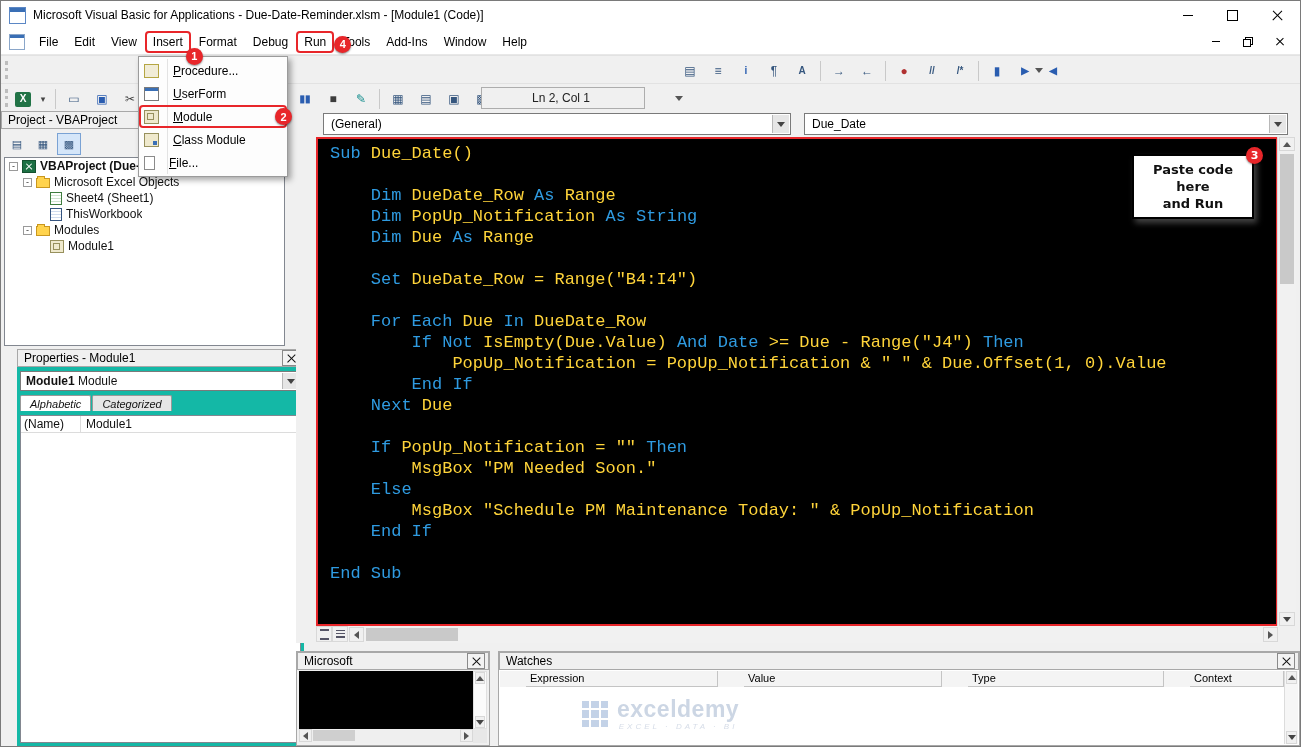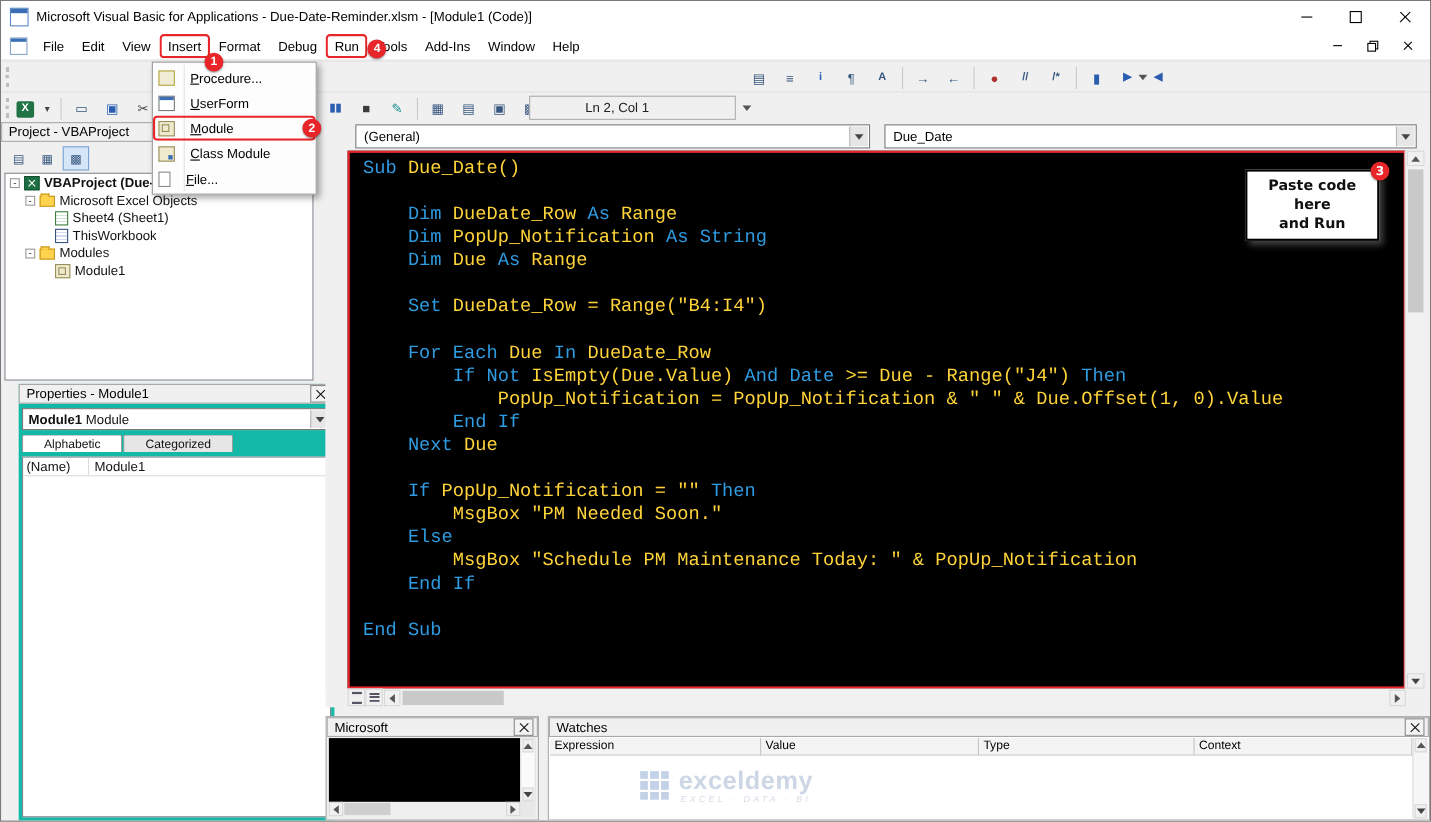--- a/index.html
+++ b/index.html
@@ -51,21 +51,21 @@
   .tb-btn{width:24px;height:24px;margin:0 1px;display:flex;align-items:center;justify-content:center;border:1px solid transparent;border-radius:2px;}
   .tb-btn .glyph{font-size:12px;color:#35567e;line-height:1;}
   .tb-btn.small .glyph{font-size:10px;font-weight:bold;}
   .tb-btn.red .glyph{color:#b03030;} .tb-btn.blue .glyph{color:#2a5db0;}
   .tb-btn.dark .glyph{color:#3c3c3c;} .tb-btn.teal .glyph{color:#0d8a8a;}
   .tb-btn.excel{width:20px;}
   .tb-btn.excel .glyph{background:#217346;color:#fff;font-weight:bold;font-size:10px;width:16px;height:15px;display:flex;align-items:center;justify-content:center;border-radius:2px;}
   .tb-btn.dd{width:12px;} .tb-btn.dd .glyph{font-size:9px;color:#444;}
   .tb-btn.help .glyph{color:#2a5db0;font-weight:bold;font-size:13px;}
   .tb-sep{width:1px;height:20px;background:#c9c9c9;margin:0 4px;}
-  .pos-box{position:absolute;left:480px;top:3px;width:188px;height:22px;box-sizing:border-box;border:1px solid #adadad;background:#f0f0f0;line-height:20px;padding-left:50px;font-size:12px;color:#222;}
+  .pos-box{position:absolute;left:480px;top:3px;width:164px;height:22px;box-sizing:border-box;border:1px solid #adadad;background:#f0f0f0;line-height:20px;padding-left:50px;font-size:12px;color:#222;}
   .tb-chevron{position:absolute;width:0;height:0;border-left:4px solid transparent;border-right:4px solid transparent;border-top:5px solid #555;}
   .tb-chevron.c1{left:1034px;top:12px;} .tb-chevron.c2{left:674px;top:12px;}
   
   .insert-menu{position:absolute;left:137px;top:55px;width:148px;background:#fdfdfd;border:1px solid #9b9b9b;
                box-shadow:3px 3px 6px rgba(0,0,0,.35);z-index:100;padding:2px 0;}
   .insert-menu::before{content:"";position:absolute;left:28px;top:2px;bottom:2px;width:1px;background:#e3e3e3;}
   .im-row{position:relative;height:23px;display:flex;align-items:center;}
   .im-row.hl{box-shadow:inset 0 0 0 2px var(--red);border-radius:4px;}
   .im-icon{width:15px;height:14px;margin:0 8px 0 5px;display:inline-block;position:relative;box-sizing:border-box;}
   .im-label{font-size:12px;padding-left:6px;color:#000;}
@@ -99,21 +99,21 @@
   .workbook-icon{width:12px;background:repeating-linear-gradient(180deg,#fff 0 2px,#d0dcee 2px 3px);border:1px solid #35547f;}
   .tree-label{overflow:hidden;} .b{font-weight:bold;}
   .props-panel{position:absolute;left:16px;top:348px;width:287px;bottom:0;background:#14b8a6;box-sizing:border-box;}
   .props-combo{position:relative;margin:4px 3px 0;height:20px;box-sizing:border-box;border:1px solid #7a7a7a;background:#fff;display:flex;align-items:center;padding-left:5px;font-size:12px;}
   .ca{position:absolute;top:1px;right:1px;bottom:1px;width:16px;background:#e6e6e6;border-left:1px solid #b8b8b8;display:flex;align-items:center;justify-content:center;}
   .arr-d{width:0;height:0;border-left:4px solid transparent;border-right:4px solid transparent;border-top:5px solid #444;}
   .arr-u{width:0;height:0;border-left:4px solid transparent;border-right:4px solid transparent;border-bottom:5px solid #555;}
   .arr-l{width:0;height:0;border-top:4px solid transparent;border-bottom:4px solid transparent;border-right:5px solid #555;}
   .arr-r{width:0;height:0;border-top:4px solid transparent;border-bottom:4px solid transparent;border-left:5px solid #555;}
   .props-tabs{display:flex;margin:4px 3px 0;gap:1px;}
-  .ptab{padding:2px 19px 1px;font-size:11px;border:1px solid #999;border-bottom:none;background:#e6e6e6;border-radius:2px 2px 0 0;}
+  .ptab{padding:2px 9px 1px;font-size:11px;border:1px solid #999;border-bottom:none;background:#e6e6e6;border-radius:2px 2px 0 0;font-style:italic;}
   .ptab.active{background:#fff;}
   .props-grid{position:absolute;left:3px;right:3px;top:66px;bottom:3px;background:#fff;border:1px solid #828790;overflow:hidden;}
   .pg-row{height:16px;display:flex;border-bottom:1px solid #dcdcdc;font-size:12px;align-items:center;}
   .pg-name{width:60px;padding-left:3px;border-right:1px solid #dcdcdc;box-sizing:border-box;height:100%;line-height:16px;}
   .pg-val{padding-left:5px;line-height:16px;}
   
   .combo-row{position:absolute;left:295px;top:110px;right:0;height:26px;background:#f0f0f0;}
   .code-combo{position:absolute;top:2px;height:22px;box-sizing:border-box;background:#fff;border:1px solid #7a7a7a;font-size:12px;line-height:20px;padding-left:7px;color:#000;}
   #combo-general{left:27px;width:468px;} #combo-proc{left:508px;width:484px;}
   .code-window{position:absolute;left:295px;top:136px;right:0;height:506px;background:#f0f0f0;}
@@ -141,21 +141,21 @@
   .imm{position:absolute;left:295px;top:650px;width:194px;bottom:0;background:#f0f0f0;border:1px solid #a8a8a8;box-sizing:border-box;}
   .imm-body{position:absolute;left:2px;right:2px;top:19px;bottom:2px;background:#e8e8e8;}
   .imm-black{position:absolute;left:0;top:0;right:14px;bottom:14px;background:#000;}
   .imm-vscroll{position:absolute;right:0;top:0;width:14px;bottom:14px;background:#fbfbfb;border:1px solid #e0e0e0;box-sizing:border-box;}
   .imm-vscroll .sbtn{height:12px;}
   .imm-hscroll{position:absolute;left:0;right:14px;bottom:0;height:14px;background:#efefef;}
   .imm-hscroll .hbtn{width:13px;height:13px;top:0;} .imm-hscroll .hbtn.hl2{left:0;}
   .imm-hthumb{position:absolute;left:14px;top:1px;width:42px;height:11px;background:#cfcfcf;}
   .watches{position:absolute;left:497px;top:650px;right:0;bottom:0;background:#fff;border:1px solid #a8a8a8;box-sizing:border-box;}
   .w-cols{position:absolute;left:1px;right:15px;top:19px;height:16px;display:flex;background:#f4f4f4;box-sizing:border-box;}
-  .w-col{border-right:1px solid #c4c4c4;border-bottom:1px solid #c4c4c4;padding:1px 0 0 4px;font-size:11px;box-sizing:border-box;color:#000;}
+  .w-col{border-right:1px solid #c4c4c4;border-bottom:1px solid #c4c4c4;padding:1px 0 0 4px;font-size:11px;box-sizing:border-box;color:#000;margin-left:26px;}
   .w-col:nth-child(1){width:192px;} .w-col:nth-child(2){width:198px;} .w-col:nth-child(3){width:196px;} .w-col:nth-child(4){flex:1;}
   .w-body{position:absolute;left:1px;right:15px;top:35px;bottom:1px;background:#fff;}
   .w-vscroll{position:absolute;right:1px;top:19px;width:14px;bottom:1px;background:#f6f6f6;border-left:1px solid #dcdcdc;box-sizing:border-box;}
   .w-vscroll .sbtn{height:13px;}
   .wm{position:absolute;left:82px;top:10px;display:flex;align-items:center;gap:9px;}
   .wm-logo{width:26px;height:26px;display:grid;grid-template-columns:repeat(3,1fr);grid-template-rows:repeat(3,1fr);gap:2px;}
   .wm-logo i{background:#c3d2e7;display:block;}
   .wm-text{display:flex;flex-direction:column;align-items:center;}
   .wm-name{font-size:23px;font-weight:bold;color:#ccd6e4;letter-spacing:.5px;line-height:24px;}
   .wm-tag{font-size:8px;letter-spacing:3px;color:#d6dde8;margin-top:1px;font-style:italic;}

